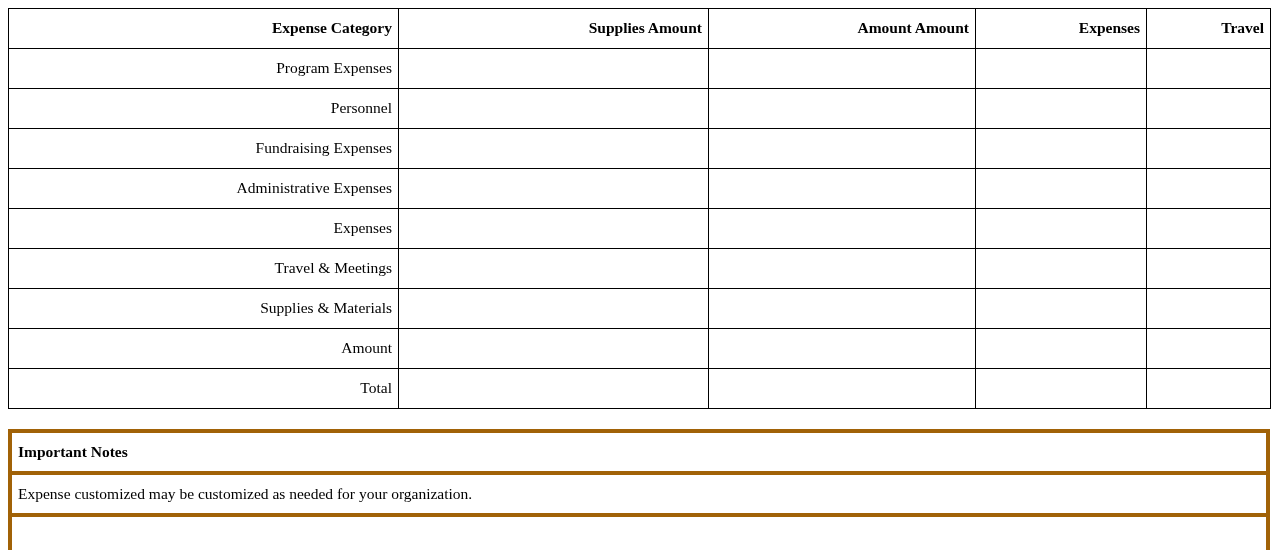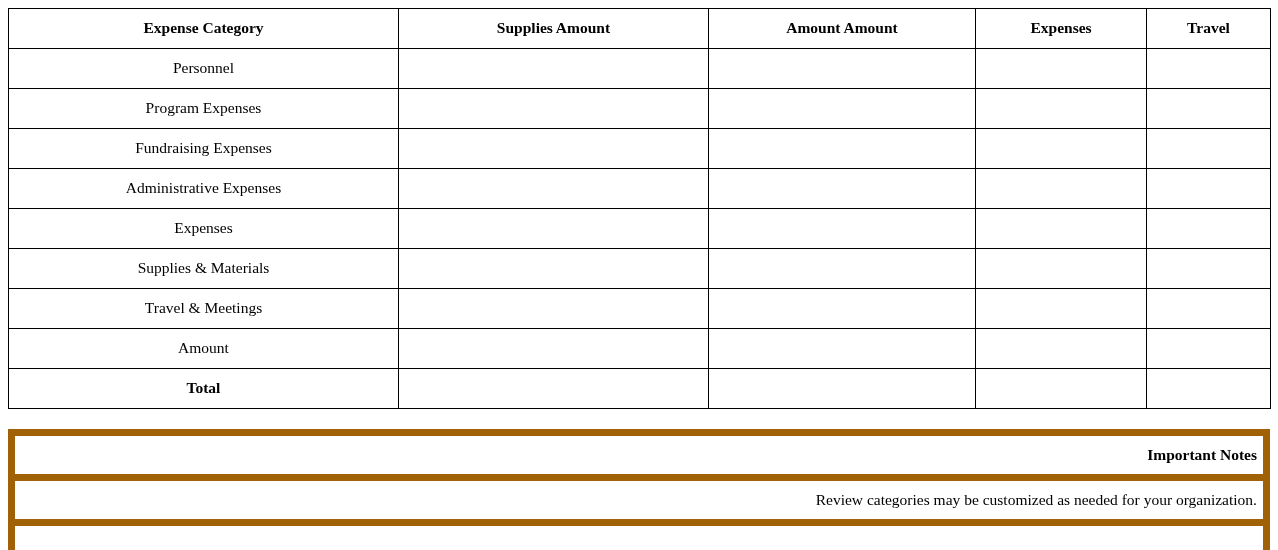--- a/index.html
+++ b/index.html
@@ -26,54 +26,54 @@
     table-layout: fixed;
   }
   table.expense-table td,
   table.expense-table th {
     border: 1px solid #000000;
     height: 39px;
     padding: 0 6px;
     vertical-align: middle;
     font-size: 15.5px;
     font-weight: normal;
-    text-align: center;
+    text-align: right;
     line-height: 1.2;
     overflow: hidden;
   }
   table.expense-table th {
     font-weight: bold;
     font-size: 15.5px;
   }
   table.expense-table tr.total-row td.cat-cell {
-    font-weight: bold;
+    font-weight: normal;
   }
   .col-cat { width: 390px; }
   .col-bud { width: 310px; }
   .col-act { width: 267px; }
   .col-var { width: 171px; }
   .col-notes { width: 124px; }
 
   .spacer {
     height: 20px;
   }
 
   table.notes-table {
     border-collapse: collapse;
     width: 1262px;
     table-layout: fixed;
   }
   table.notes-table td,
   table.notes-table th {
-    border: 7px solid #a16207;
+    border: 4px solid #a16207;
     height: 38px;
     padding: 0 6px;
     vertical-align: middle;
     font-size: 15.5px;
-    text-align: right;
+    text-align: left;
     line-height: 1.2;
     font-weight: normal;
   }
   table.notes-table th {
     font-weight: bold;
   }
 </style>
 </head>
 <body>
 
@@ -91,28 +91,28 @@
       <tr>
         <th>Expense Category</th>
         <th>Supplies Amount</th>
         <th>Amount Amount</th>
         <th>Expenses</th>
         <th>Travel</th>
       </tr>
     </thead>
     <tbody>
       <tr>
-        <td class="cat-cell">Personnel</td>
+        <td class="cat-cell">Program Expenses</td>
         <td></td>
         <td></td>
         <td></td>
         <td></td>
       </tr>
       <tr>
-        <td class="cat-cell">Program Expenses</td>
+        <td class="cat-cell">Personnel</td>
         <td></td>
         <td></td>
         <td></td>
         <td></td>
       </tr>
       <tr>
         <td class="cat-cell">Fundraising Expenses</td>
         <td></td>
         <td></td>
         <td></td>
@@ -126,28 +126,28 @@
         <td></td>
       </tr>
       <tr>
         <td class="cat-cell">Expenses</td>
         <td></td>
         <td></td>
         <td></td>
         <td></td>
       </tr>
       <tr>
-        <td class="cat-cell">Supplies &amp; Materials</td>
+        <td class="cat-cell">Travel &amp; Meetings</td>
         <td></td>
         <td></td>
         <td></td>
         <td></td>
       </tr>
       <tr>
-        <td class="cat-cell">Travel &amp; Meetings</td>
+        <td class="cat-cell">Supplies &amp; Materials</td>
         <td></td>
         <td></td>
         <td></td>
         <td></td>
       </tr>
       <tr>
         <td class="cat-cell">Amount</td>
         <td></td>
         <td></td>
         <td></td>
@@ -164,21 +164,21 @@
   </table>
 
   <div class="spacer"></div>
 
   <table class="notes-table">
     <tbody>
       <tr>
         <th>Important Notes</th>
       </tr>
       <tr>
-        <td>Review categories may be customized as needed for your organization.</td>
+        <td>Expense customized may be customized as needed for your organization.</td>
       </tr>
       <tr>
         <td></td>
       </tr>
     </tbody>
   </table>
 
 </div>
 
 </body></html>

